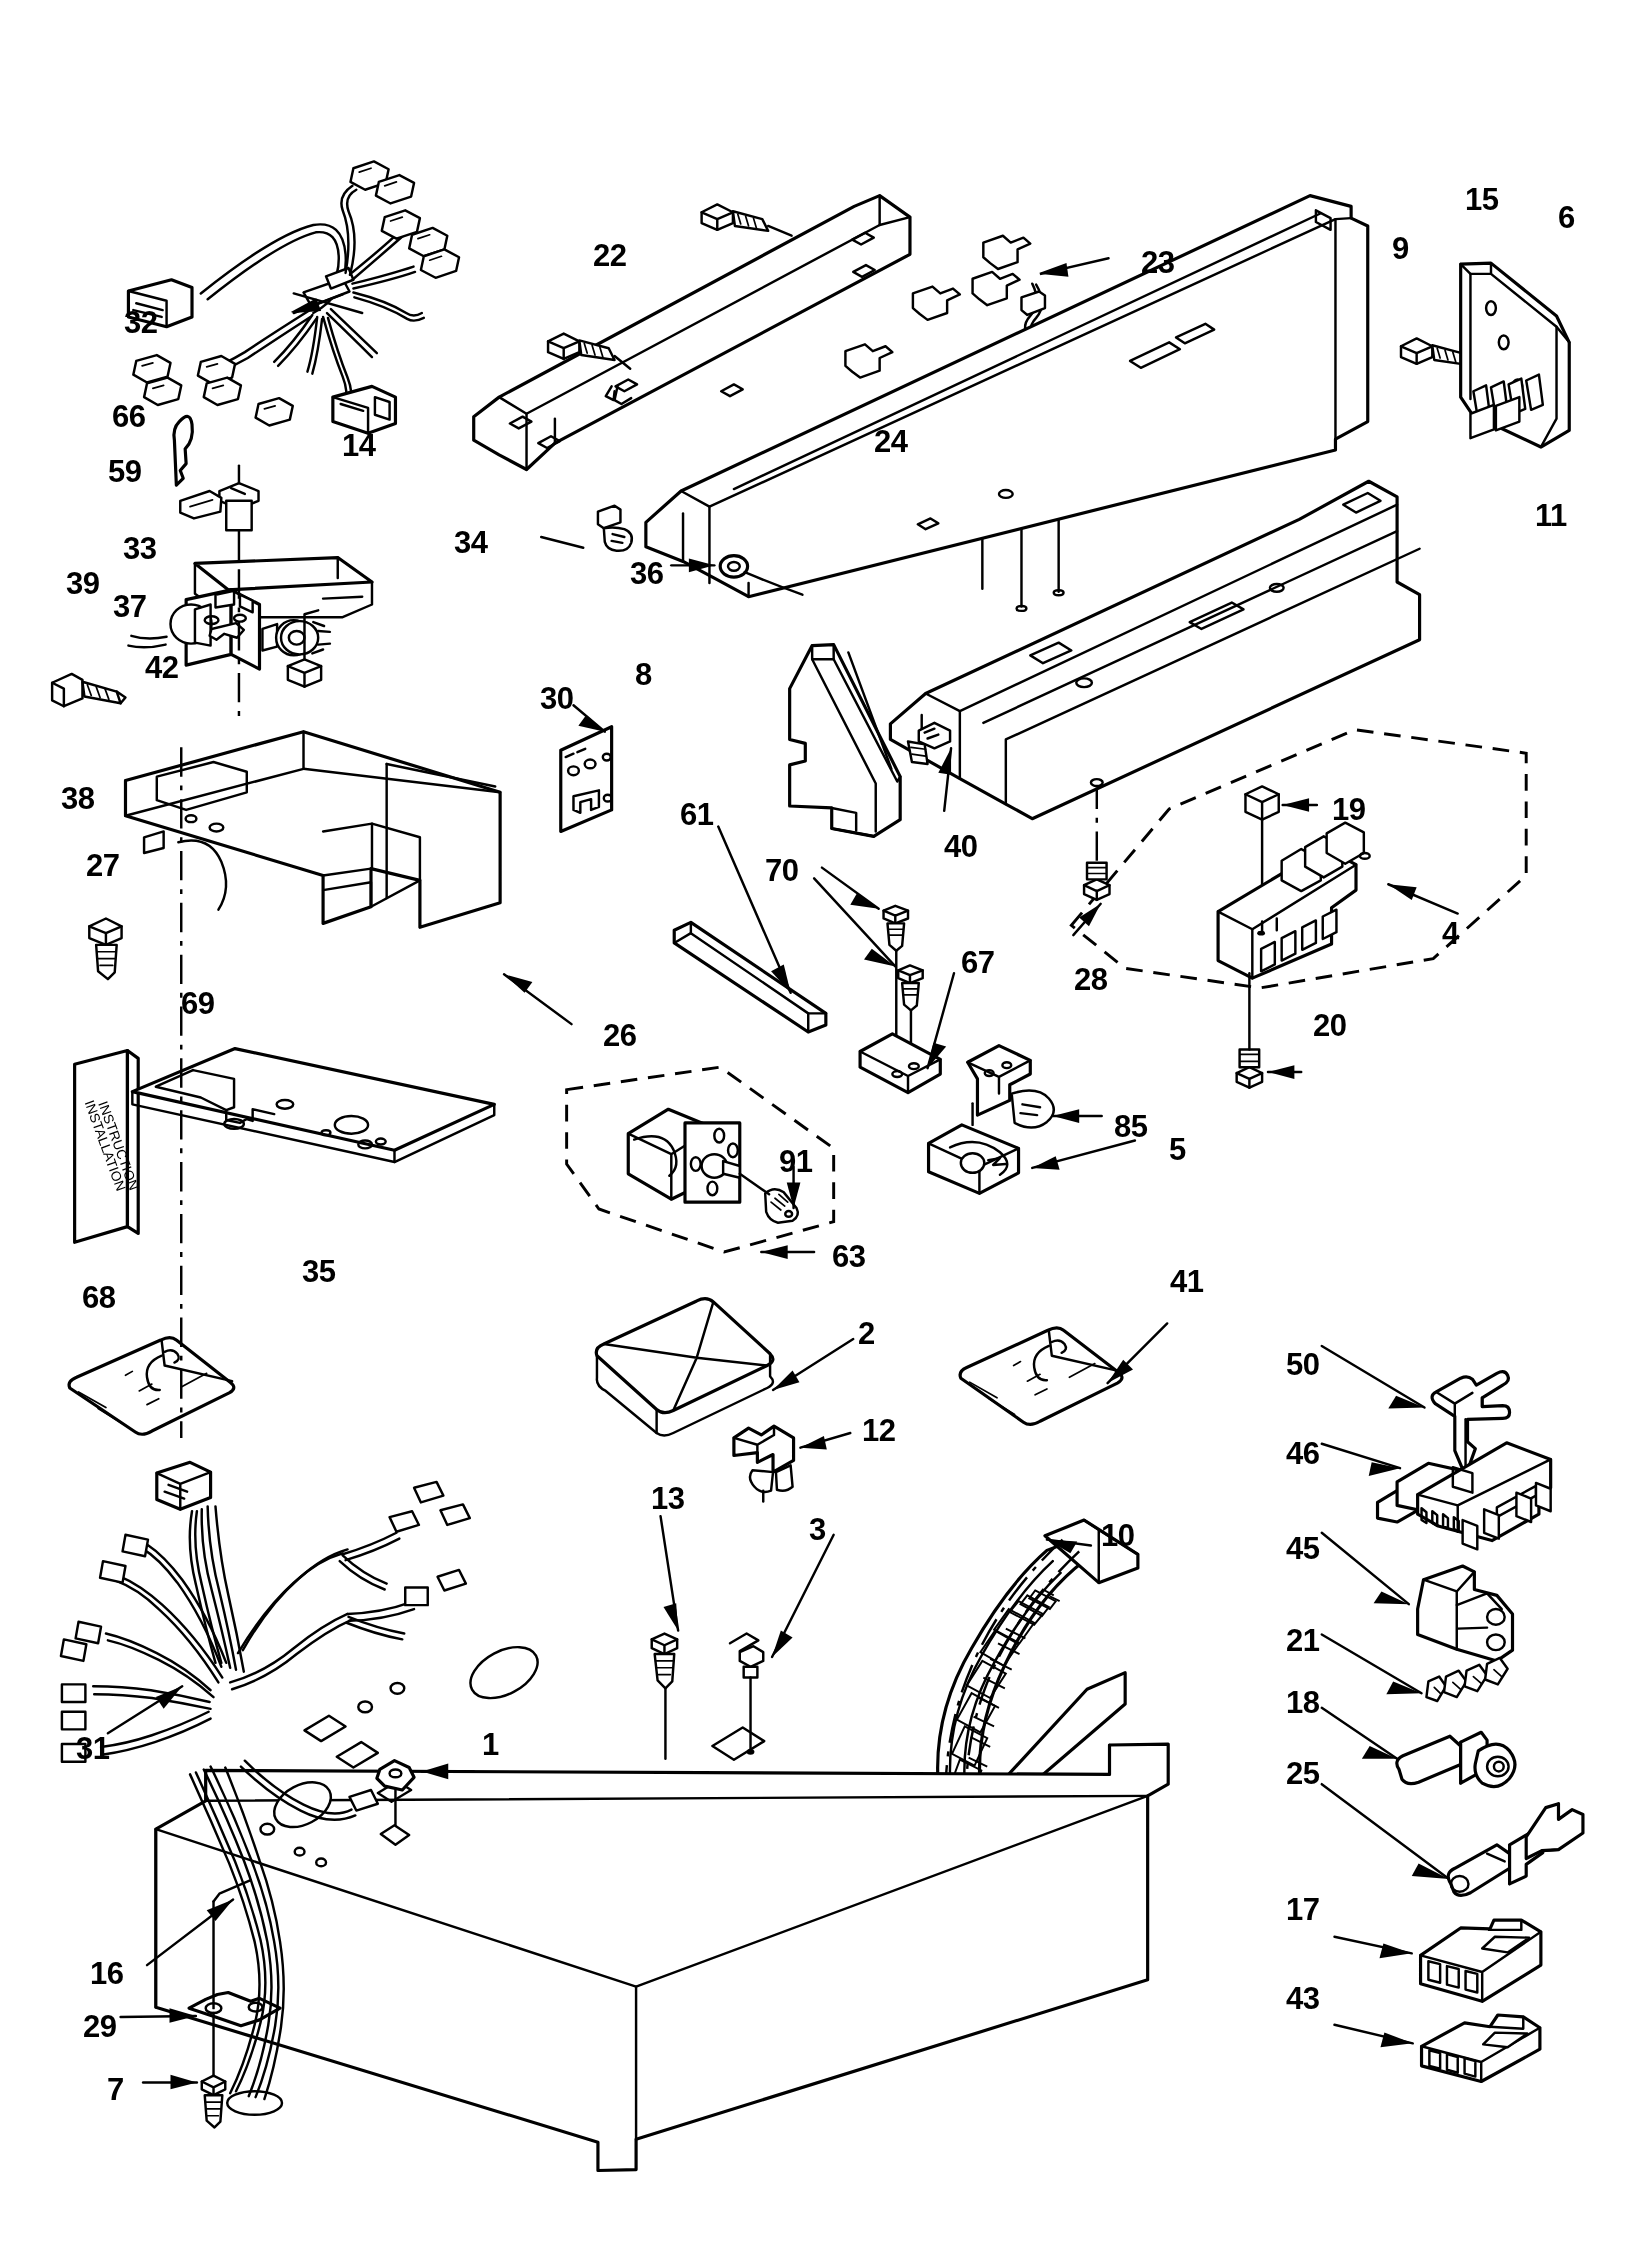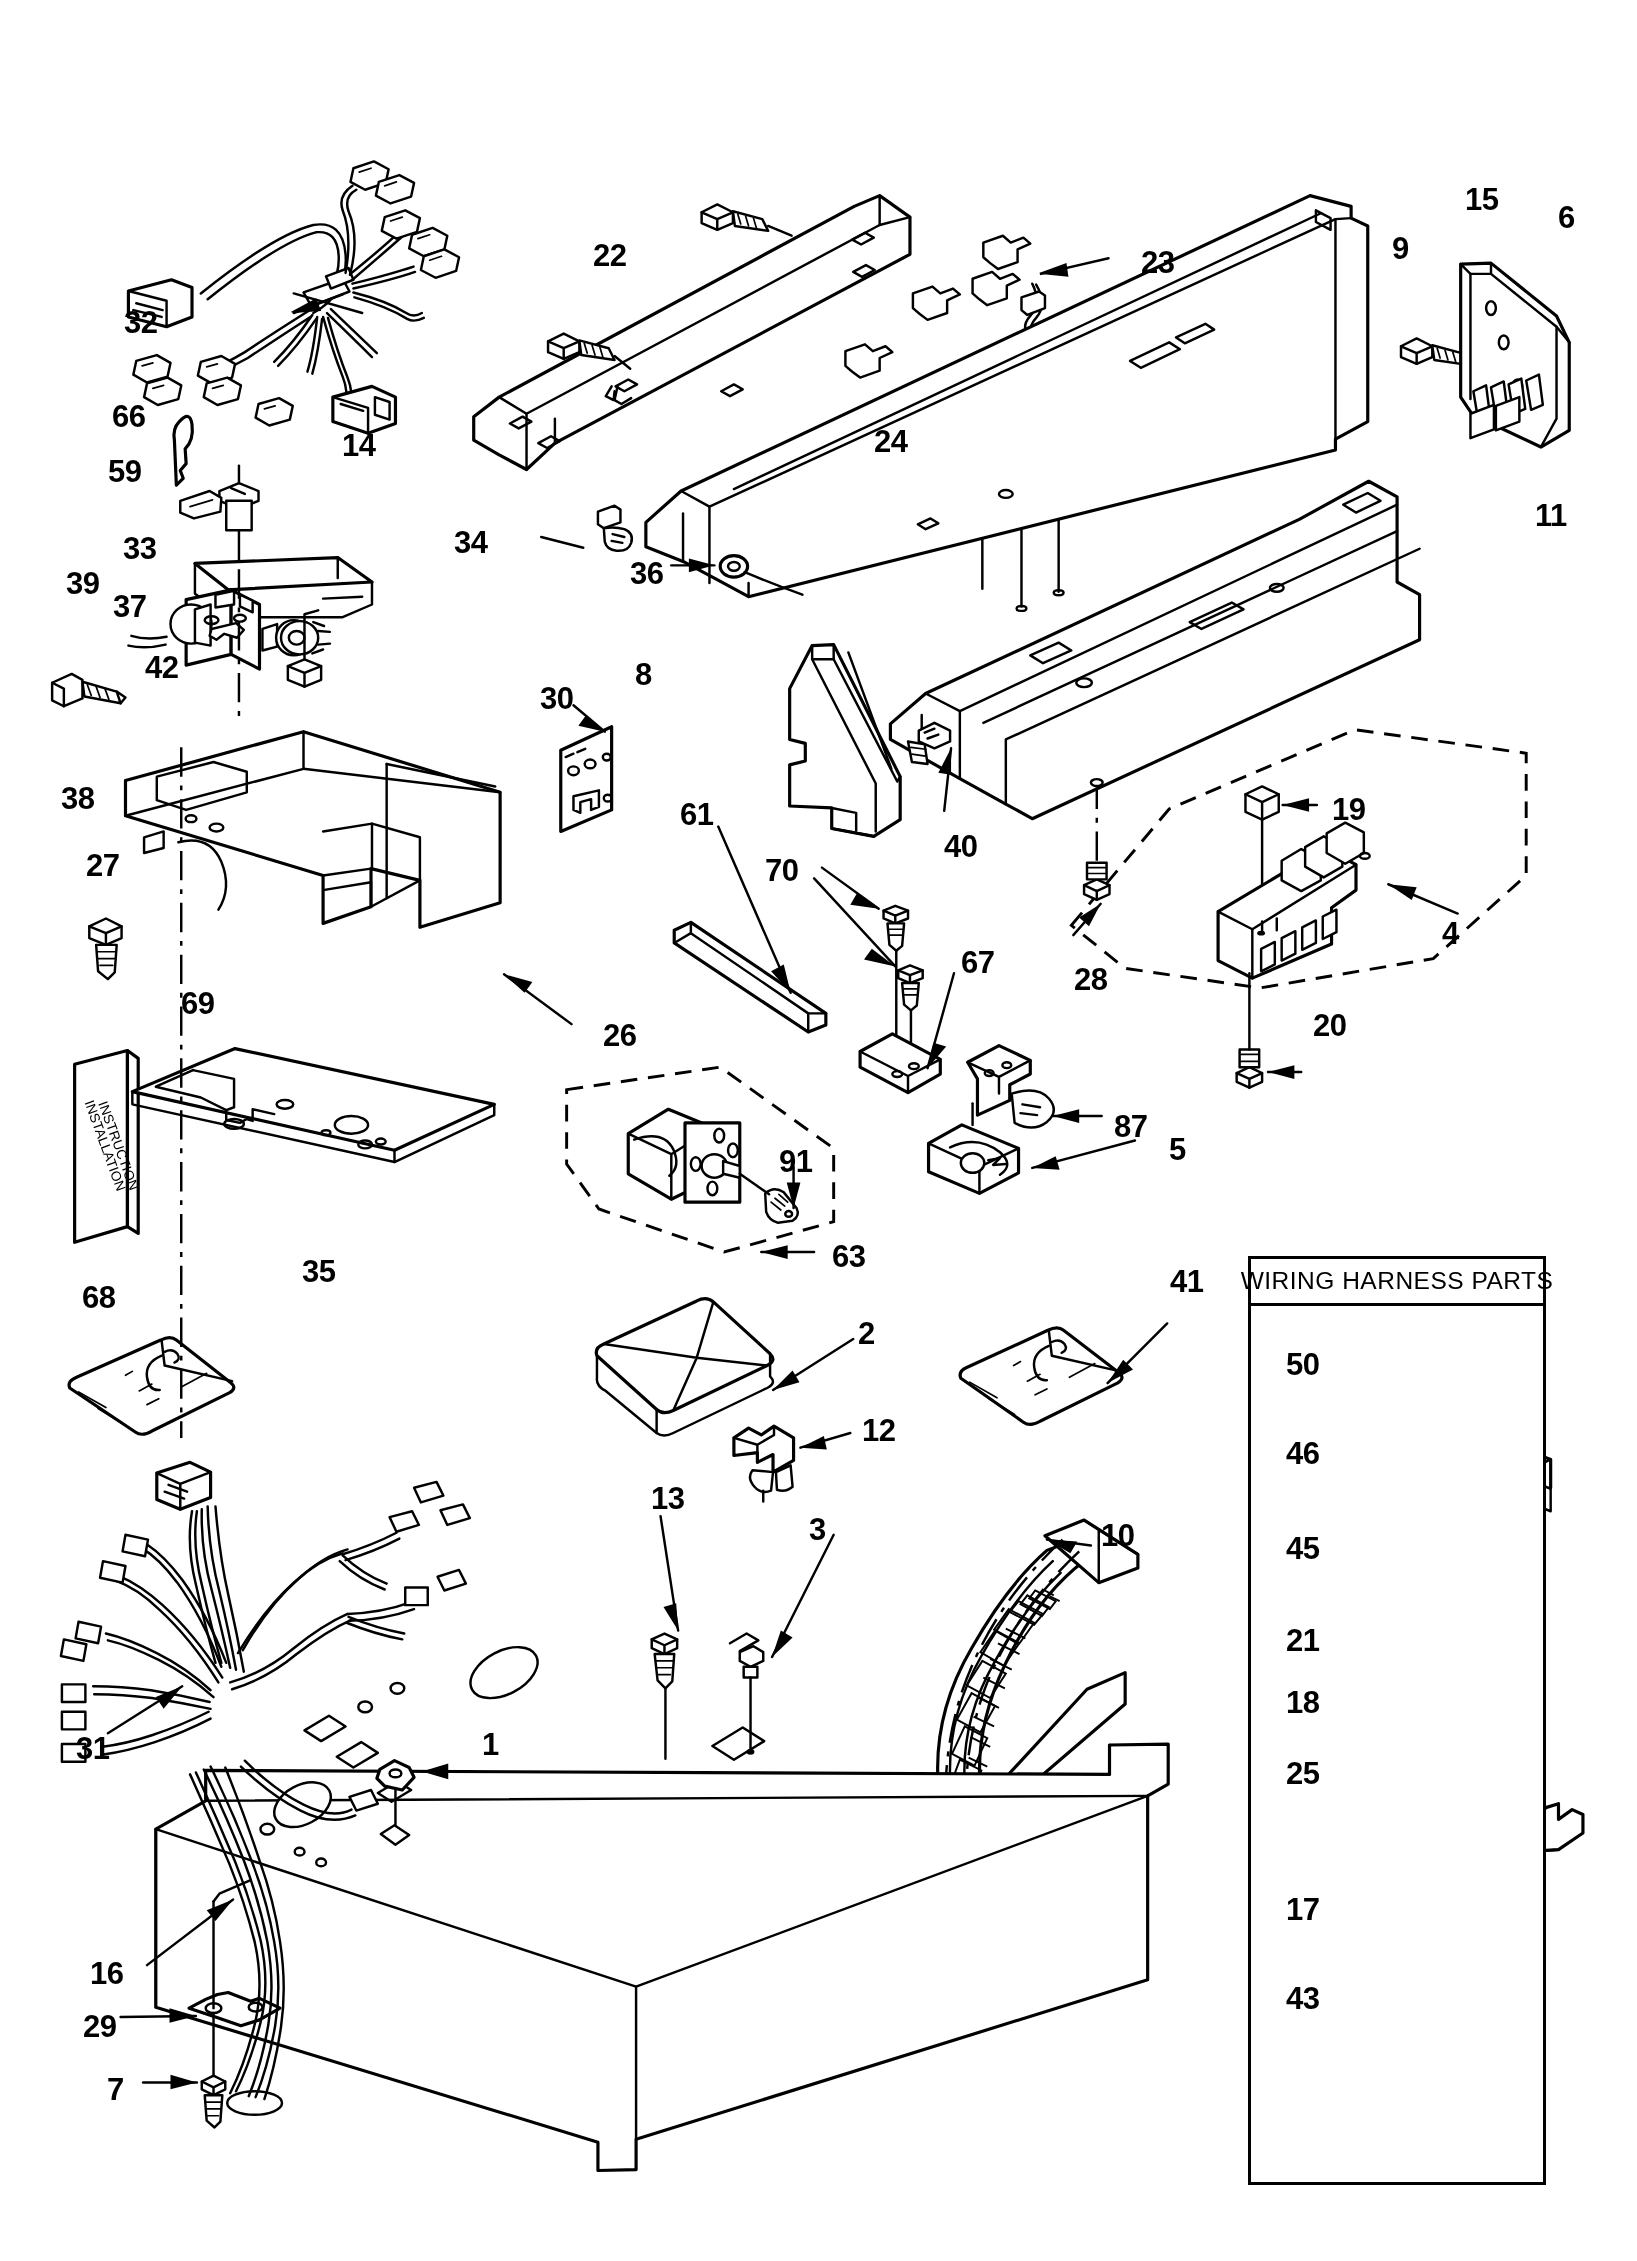--- a/index.html
+++ b/index.html
@@ -948,25 +948,20 @@
       <path class="fillw" d="M2958 4200 L 2980 4206 L 2980 4238 L 2958 4232 Z"></path>
       <path class="fillw" d="M2994 4208 L 3016 4214 L 3016 4246 L 2994 4240 Z"></path>
     </g>
     <g>
       <path class="ln" d="M2728 4140 L 2888 4178"></path>
       <path class="blk" d="M2888 4178 l-58 -22 l-8 30 l66 -8 Z"></path>
     </g>
 
   </svg>
 
-  <div id="legend">
-    <div id="legend-title-bar">
-      <span id="legend-title">WIRING HARNESS PARTS</span>
-    </div>
-  </div>
 
   <div id="callout-layer">
       <div class="cal" style="left: 124px; top: 307px;">32</div>
       <div class="cal" style="left: 593px; top: 240px;">22</div>
       <div class="cal" style="left: 1141px; top: 247px;">23</div>
       <div class="cal" style="left: 1392px; top: 233px;">9</div>
       <div class="cal" style="left: 1465px; top: 184px;">15</div>
       <div class="cal" style="left: 1558px; top: 202px;">6</div>
       <div class="cal" style="left: 100px; top: 401px; margin-left: 12px;">66</div>
       <div class="cal" style="left: 108px; top: 456px;">59</div>
@@ -986,21 +981,21 @@
       <div class="cal" style="left: 1332px; top: 794px;">19</div>
       <div class="cal" style="left: 680px; top: 799px;">61</div>
       <div class="cal" style="left: 765px; top: 855px;">70</div>
       <div class="cal" style="left: 1442px; top: 918px;">4</div>
       <div class="cal" style="left: 86px; top: 850px;">27</div>
       <div class="cal" style="left: 961px; top: 947px;">67</div>
       <div class="cal" style="left: 1074px; top: 964px;">28</div>
       <div class="cal" style="left: 181px; top: 988px;">69</div>
       <div class="cal" style="left: 603px; top: 1020px;">26</div>
       <div class="cal" style="left: 1313px; top: 1010px;">20</div>
-      <div class="cal" style="left: 1114px; top: 1111px;">87</div>
+      <div class="cal" style="left: 1114px; top: 1111px;">85</div>
       <div class="cal" style="left: 779px; top: 1146px;">91</div>
       <div class="cal" style="left: 1169px; top: 1134px;">5</div>
       <div class="cal" style="left: 302px; top: 1256px;">35</div>
       <div class="cal" style="left: 832px; top: 1241px;">63</div>
       <div class="cal" style="left: 1170px; top: 1266px;">41</div>
       <div class="cal" style="left: 82px; top: 1282px;">68</div>
       <div class="cal" style="left: 858px; top: 1318px;">2</div>
       <div class="cal" style="left: 862px; top: 1415px;">12</div>
       <div class="cal" style="left: 651px; top: 1483px;">13</div>
       <div class="cal" style="left: 809px; top: 1514px;">3</div>

